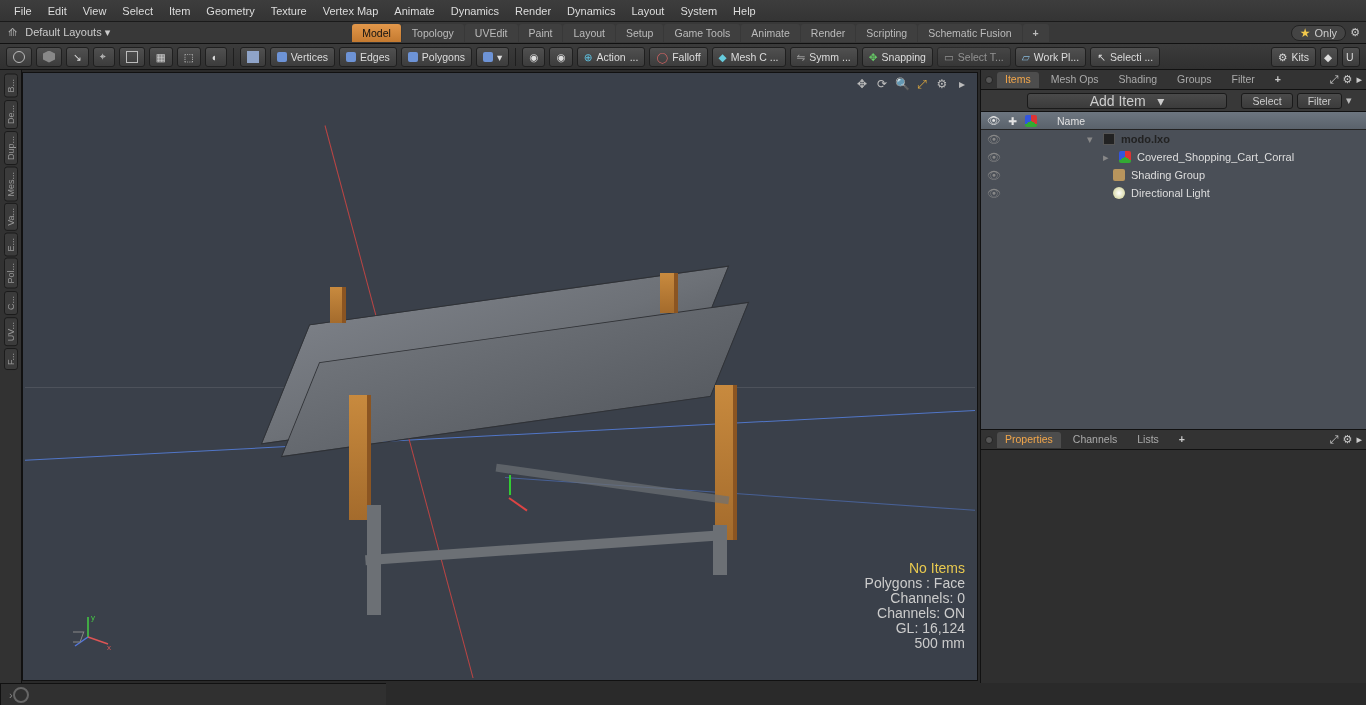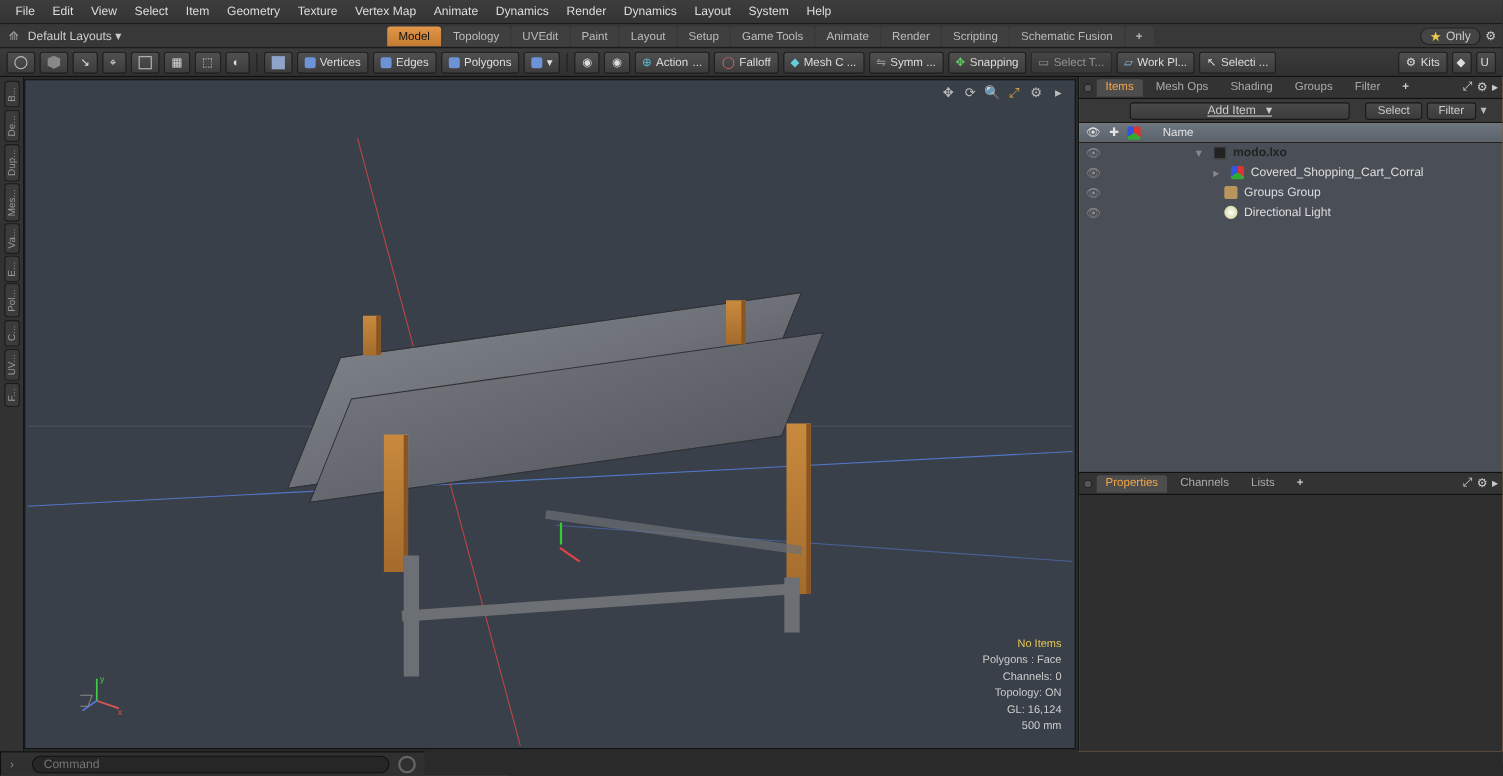--- a/index.html
+++ b/index.html
@@ -22,38 +22,38 @@
 .main { display:flex; height:calc(100% - 92px); }
 .leftedge{width:22px; background:#323232; border-right:1px solid #111; display:flex; flex-direction:column; align-items:center; padding-top:4px; gap:2px; }
 .leftedge div{writing-mode:vertical-rl; transform:rotate(180deg); font-size:9px; color:#999; padding:4px 1px; border:1px solid #1c1c1c; border-radius:3px; background:#3b3b3b; cursor:pointer;}
 .viewport{flex:1; position:relative; background:#3a404a; border:1px solid #111; margin:2px 2px 2px 0; }
 .vp-tabs{position:absolute;top:4px;left:20px; display:flex; gap:8px;}
 .vp-tab{background:#464b53;border:1px solid #222;border-radius:9px; height:16px; padding:0 10px; font-size:10px; line-height:15px; color:#ccc; cursor:pointer;}
 .vp-tab.sel{background:#5a6068;}
 .vp-bullet{width:10px;height:10px;border-radius:50%;background:#555;border:1px solid #222;align-self:center; cursor:pointer;}
 .vp-icons{position:absolute; top:4px; right:8px; display:flex; gap:6px; align-items:center;}
 .vp-icons span{width:14px;height:14px;font-size:12px;color:#bbb;cursor:pointer;text-align:center;}
-.vp-stats{position:absolute; bottom:12px; right:12px; text-align:right; font-size:10px; color:#ccc; line-height:15px;}
+.vp-stats{position:absolute; bottom:29px; right:12px; text-align:right; font-size:14px; color:#ccc; line-height:15px;}
 .vp-stats .noitems{color:#e8c94f;}
 .canvas{position:absolute; inset:22px 2px 2px 2px; overflow:hidden;}
 .gridline{position:absolute;background:#4d525b;}
 .axis-red{position:absolute;width:900px;height:1px;background:#b44; transform-origin:left center;}
 .axis-blue{position:absolute;width:1100px;height:1px;background:#5176c8; transform-origin:left center;}
 .post{position:absolute; background:linear-gradient(#c88a3e,#a46b2c); box-shadow:inset -4px 0 0 #8b5522;}
 .top1{position:absolute;background:linear-gradient(165deg,#7a7e85 0%,#6d7177 50%,#565a60 100%);border:1px solid #2f3135;}
 .frame{position:absolute;background:#6c7075;}
 .gizmo{position:absolute;left:50px;bottom:28px;width:40px;height:40px;}
-.rpanel{width:386px; background:#fdba74; display:flex; flex-direction:column; border-left:1px solid #111;}
+.rpanel{width:386px; background:#ffffff; display:flex; flex-direction:column; border-left:1px solid #111;}
 .rtabs{height:20px;display:flex;align-items:center;background:#333;border-bottom:1px solid #111;padding:0 4px;gap:4px;}
 .rtab{padding:0 8px;height:16px;line-height:15px;font-size:10.5px;color:#aaa;border-radius:3px 3px 0 0;cursor:pointer;}
 .rtab.active{background:#4d4d4d;color:#f2a64a;}
 .rtab.plus{color:#ccc;font-weight:bold;}
 .rtabs .ricons{margin-left:auto;display:flex;gap:4px;}
 .additem-row{height:22px;display:flex;align-items:center;gap:4px;padding:0 6px;background:#383838;border-bottom:1px solid #111;}
-.additem{flex:0 0 200px; margin-left:40px; height:16px;background:linear-gradient(#4a4a4a,#3b3b3b);border:1px solid #1a1a1a;border-radius:3px;text-align:center;font-size:11px;line-height:15px;color:#ccc;cursor:pointer;text-decoration:underline;}
+.additem{flex:0 0 200px; margin-left:40px; height:16px;background:linear-gradient(#4a4a4a,#3b3b3b);border:1px solid #1a1a1a;border-radius:3px;text-align:center;font-size:14px;line-height:15px;color:#ccc;cursor:pointer;}
 .selbtn{height:16px;padding:0 10px;background:linear-gradient(#4a4a4a,#3b3b3b);border:1px solid #1a1a1a;border-radius:3px;font-size:10.5px;line-height:15px;color:#ccc;cursor:pointer;}
 .funnel{width:14px;height:14px;color:#bbb;cursor:pointer;}
 .tree-header{height:18px;background:linear-gradient(#6d7680,#5a626b);display:flex;align-items:center;padding:0 6px;gap:8px;border-bottom:1px solid #222;color:#e2e2e2;font-size:10.5px;}
 .tree-header .col{display:flex; align-items:center; gap:8px;}
 .tree{flex:0 0 300px; background:#4a4f57; overflow:auto; border-bottom:1px solid #111;}
 .tree-row{height:18px;display:flex;align-items:center;padding:0 6px;gap:6px;font-size:11px;color:#ddd;cursor:pointer;}
 .tree-row .eye{width:12px;text-align:center;color:#888;}
 .tree-row .arrow{width:10px;color:#888;}
 .tree-row .iconslot{width:12px;height:12px;display:inline-block;}
 .tree-row .name.bold{font-weight:bold;color:#222;}
@@ -268,21 +268,21 @@
         <text x="18" y="8" fill="#4c4" font-size="8">y</text>
         <text x="34" y="38" fill="#d55" font-size="8">x</text>
         <rect x="4" y="20" width="14" height="10" fill="none" stroke="#888" stroke-width="1" transform="skewX(-20)"></rect>
       </svg>
     </div>
 
     <div class="vp-stats">
       <div class="noitems">No Items</div>
       <div>Polygons : Face</div>
       <div>Channels: 0</div>
-      <div>Topology: ON</div>
+      <div>Channels: ON</div>
       <div>GL: 16,124</div>
       <div>500 mm</div>
     </div>
   </div>
 
   <div class="rpanel">
     <div class="rtabs">
       <span style="width:8px;height:8px;border-radius:50%;background:#555;border:1px solid #222;"></span>
       <div class="rtab active">Items</div>
       <div class="rtab">Mesh Ops</div>
@@ -332,21 +332,21 @@
         <span class="arrow">▸</span>
         <span class="triaxis"></span>
         <span class="name">Covered_Shopping_Cart_Corral</span>
       </div>
       <div class="tree-row">
         <span class="eye">👁</span>
         <span class="plus-col"></span>
           <span class="plus-col"></span>
         <span style="width:66px;"></span>
         <span class="iconslot" style="background:#b8955d;border-radius:2px;"></span>
-        <span class="name">Groups Group</span>
+        <span class="name">Shading Group</span>
       </div>
       <div class="tree-row">
         <span class="eye">👁</span>
         <span class="plus-col"></span>
           <span class="plus-col"></span>
         <span style="width:66px;"></span>
         <span class="iconslot" style="background:radial-gradient(#fff,#cc8);border-radius:50%;"></span>
         <span class="name">Directional Light</span>
       </div>
     </div>
@@ -365,16 +365,15 @@
         </div>
       </div>
       <div style="flex:1;"></div>
     </div>
   </div>
 </div>
 
 <div style="display:flex;height:22px;">
   <div class="cmdbar bot-right">
     <span style="margin-left:8px;color:#888;">›</span>
-    <input class="cmdfield" placeholder="Command" style="">
     <div class="recbtn"></div>
   </div>
 </div>
 
 </body></html>

